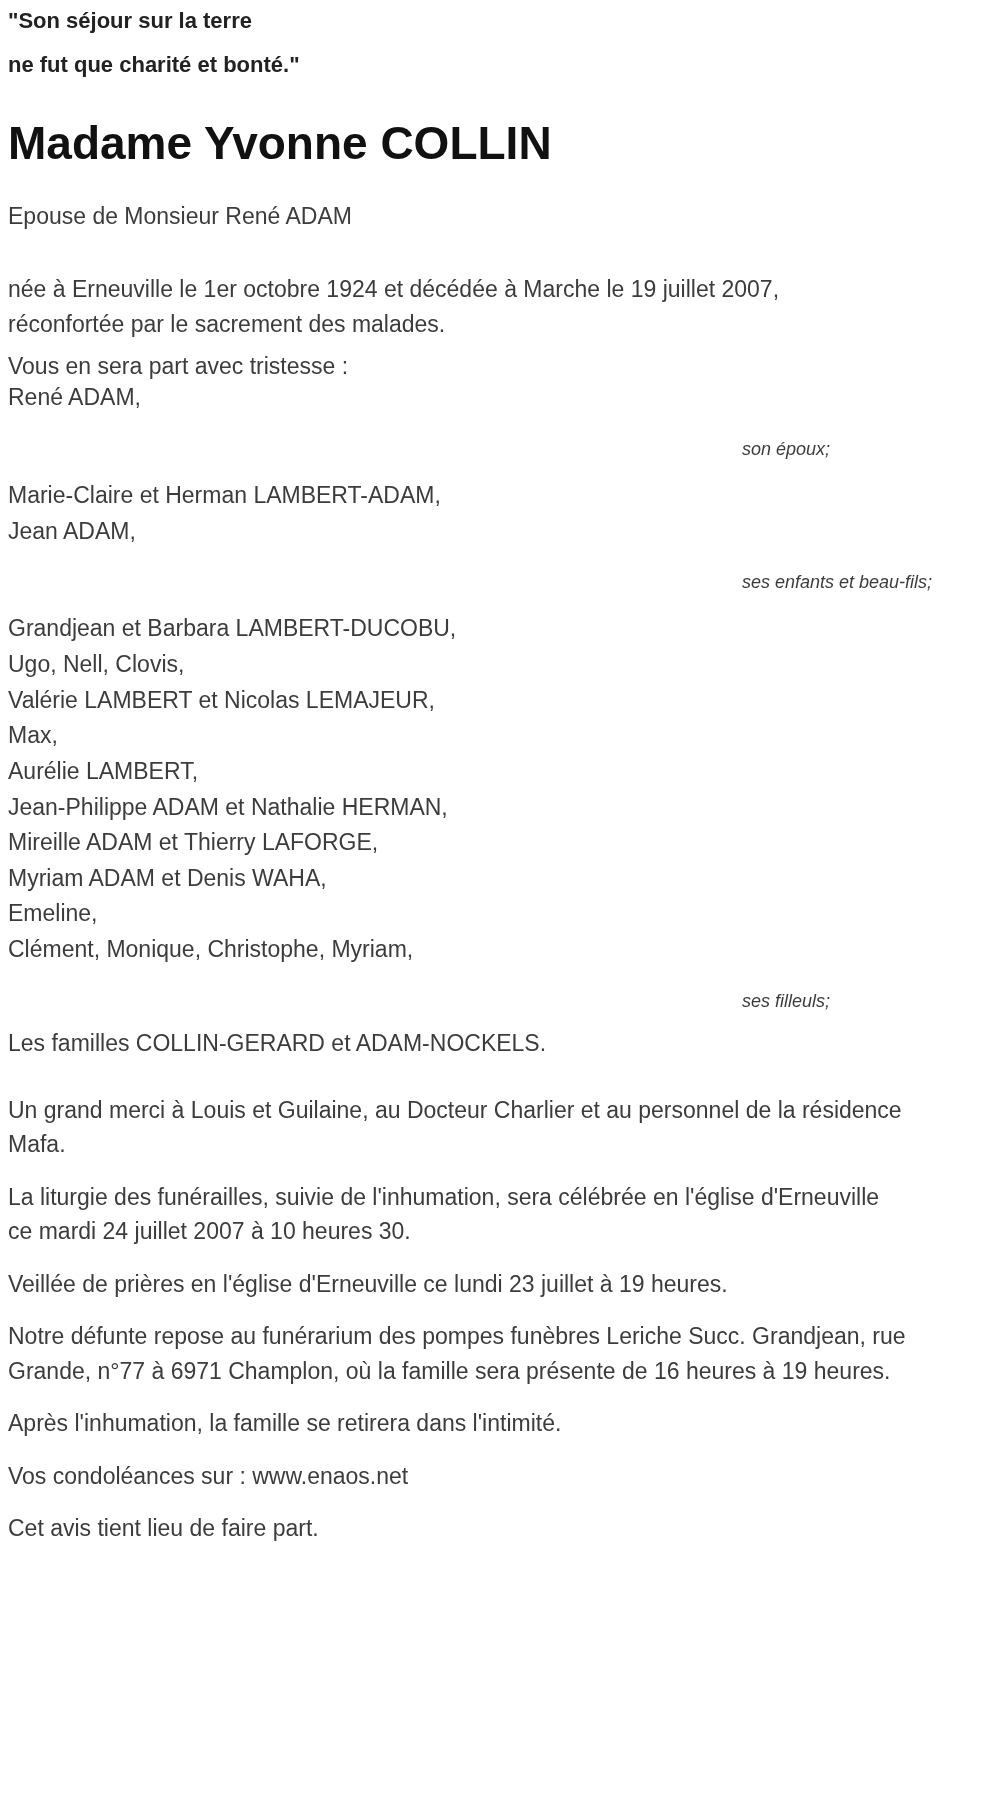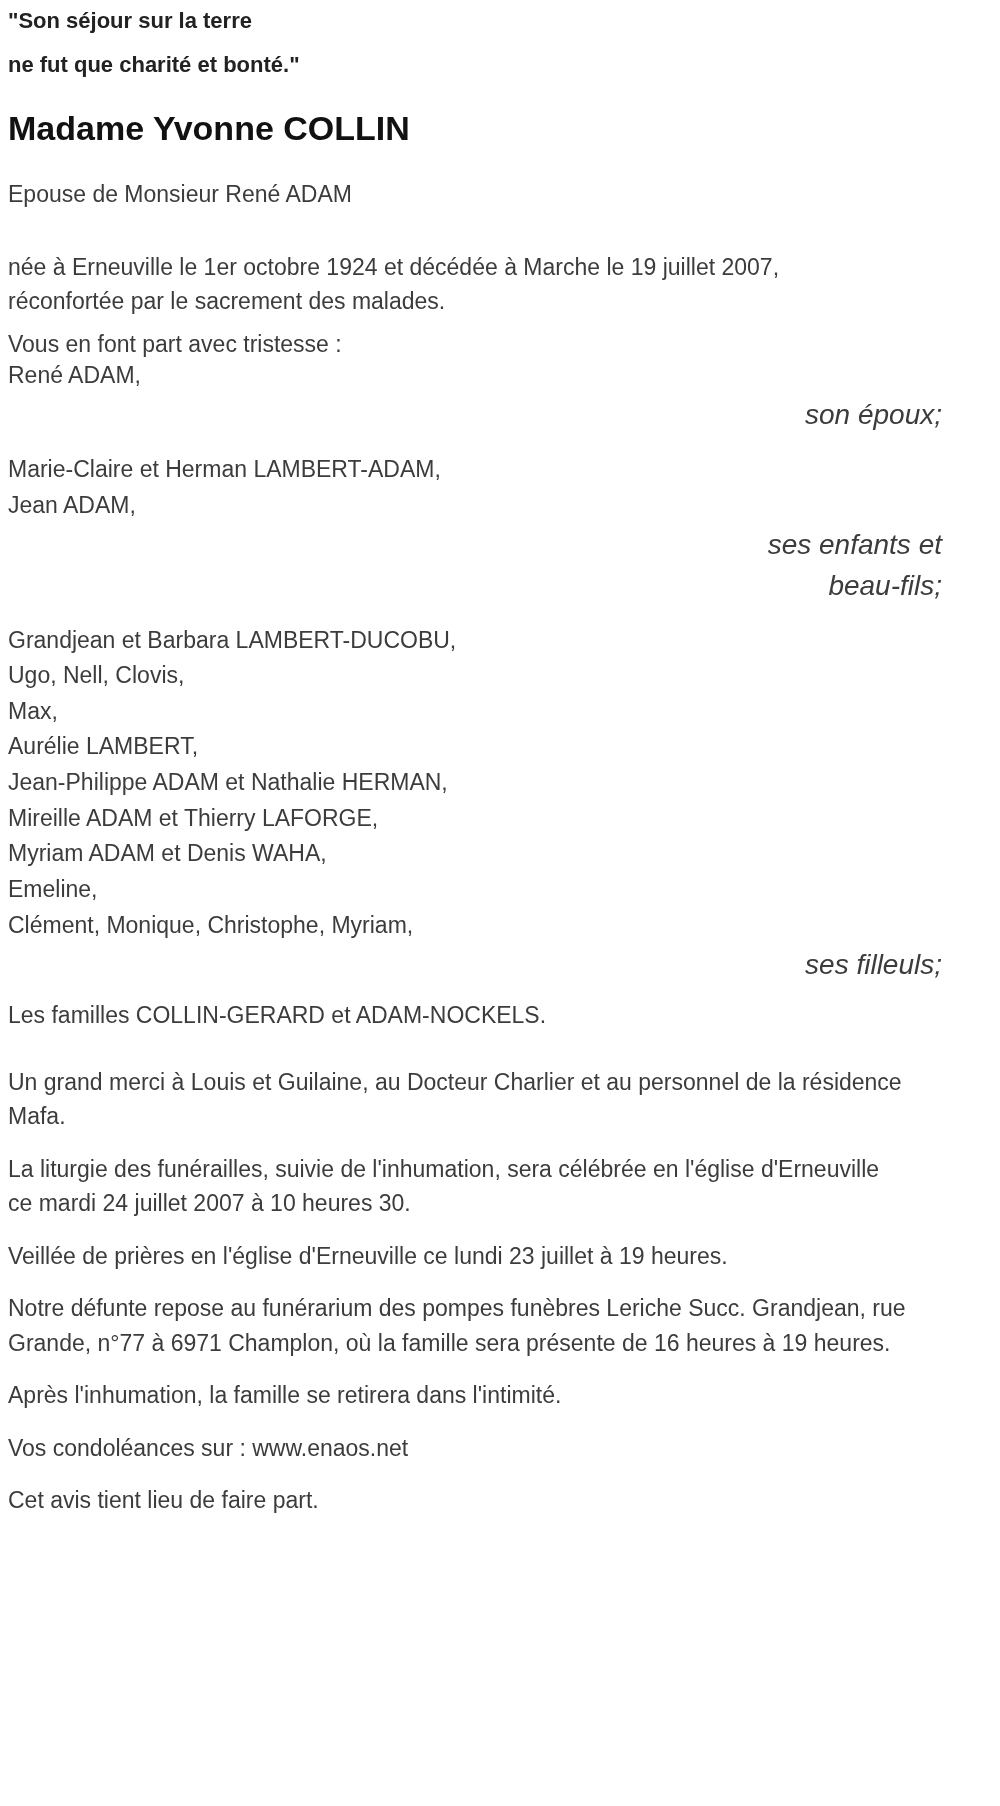--- a/index.html
+++ b/index.html
@@ -25,22 +25,22 @@
     color: #222222;
     font-size: 22px;
     line-height: 1.0;
   }
   .epitaph .ep-line {
     margin-bottom: 22px;
   }
   .deceased-title {
     font-weight: 700;
     color: #111111;
-    font-size: 34px;
-    margin-top: 32px;
+    font-size: 46px;
+    margin-top: 40px;
     margin-bottom: 0;
     line-height: 1.2;
   }
   .spouse-line {
     font-size: 23px;
     margin-top: 32px;
   }
   .birth-death {
     font-size: 23px;
     line-height: 1.5;
@@ -54,26 +54,25 @@
   .family-groups {
     font-size: 23px;
     line-height: 1.55;
   }
   .name-line {
     font-size: 23px;
     line-height: 1.55;
   }
   .relation {
     font-style: italic;
-    font-size: 28px;
+    font-size: 18px;
     line-height: 1.45;
-    text-align: right;
     max-width: 200px;
     margin-left: auto;
-    margin-top: 2px;
+    margin-top: 20px;
     margin-bottom: 16px;
     color: #3c3c3c;
   }
   .families-line {
     font-size: 23px;
     margin-top: 4px;
     margin-bottom: 36px;
   }
   .info-paragraphs p {
     font-size: 23px;
@@ -91,30 +90,31 @@
     <div class="ep-line">"Son séjour sur la terre</div>
     <div class="ep-line">ne fut que charité et bonté."</div>
   </div>
 
   <h1 class="deceased-title">Madame Yvonne COLLIN</h1>
 
   <div class="spouse-line">Epouse de Monsieur René ADAM</div>
 
   <div class="birth-death">née à Erneuville le 1er octobre 1924 et décédée à Marche le 19 juillet 2007, réconfortée par le sacrement des malades.</div>
 
-  <div class="intro-line">Vous en font part avec tristesse :</div>
+  <div class="intro-line">Vous en sera part avec tristesse :</div>
 
   <div class="family-groups">
       <div class="name-line">René ADAM,</div>
       <div class="relation">son époux;</div>
       <div class="name-line">Marie-Claire et Herman LAMBERT-ADAM,</div>
       <div class="name-line">Jean ADAM,</div>
       <div class="relation">ses enfants et beau-fils;</div>
       <div class="name-line">Grandjean et Barbara LAMBERT-DUCOBU,</div>
       <div class="name-line">Ugo, Nell, Clovis,</div>
+      <div class="name-line">Valérie LAMBERT et Nicolas LEMAJEUR,</div>
       <div class="name-line">Max,</div>
       <div class="name-line">Aurélie LAMBERT,</div>
       <div class="name-line">Jean-Philippe ADAM et Nathalie HERMAN,</div>
       <div class="name-line">Mireille ADAM et Thierry LAFORGE,</div>
       <div class="name-line">Myriam ADAM et Denis WAHA,</div>
       <div class="name-line">Emeline,</div>
       <div class="name-line">Clément, Monique, Christophe, Myriam,</div>
       <div class="relation">ses filleuls;</div>
     </div>
 

